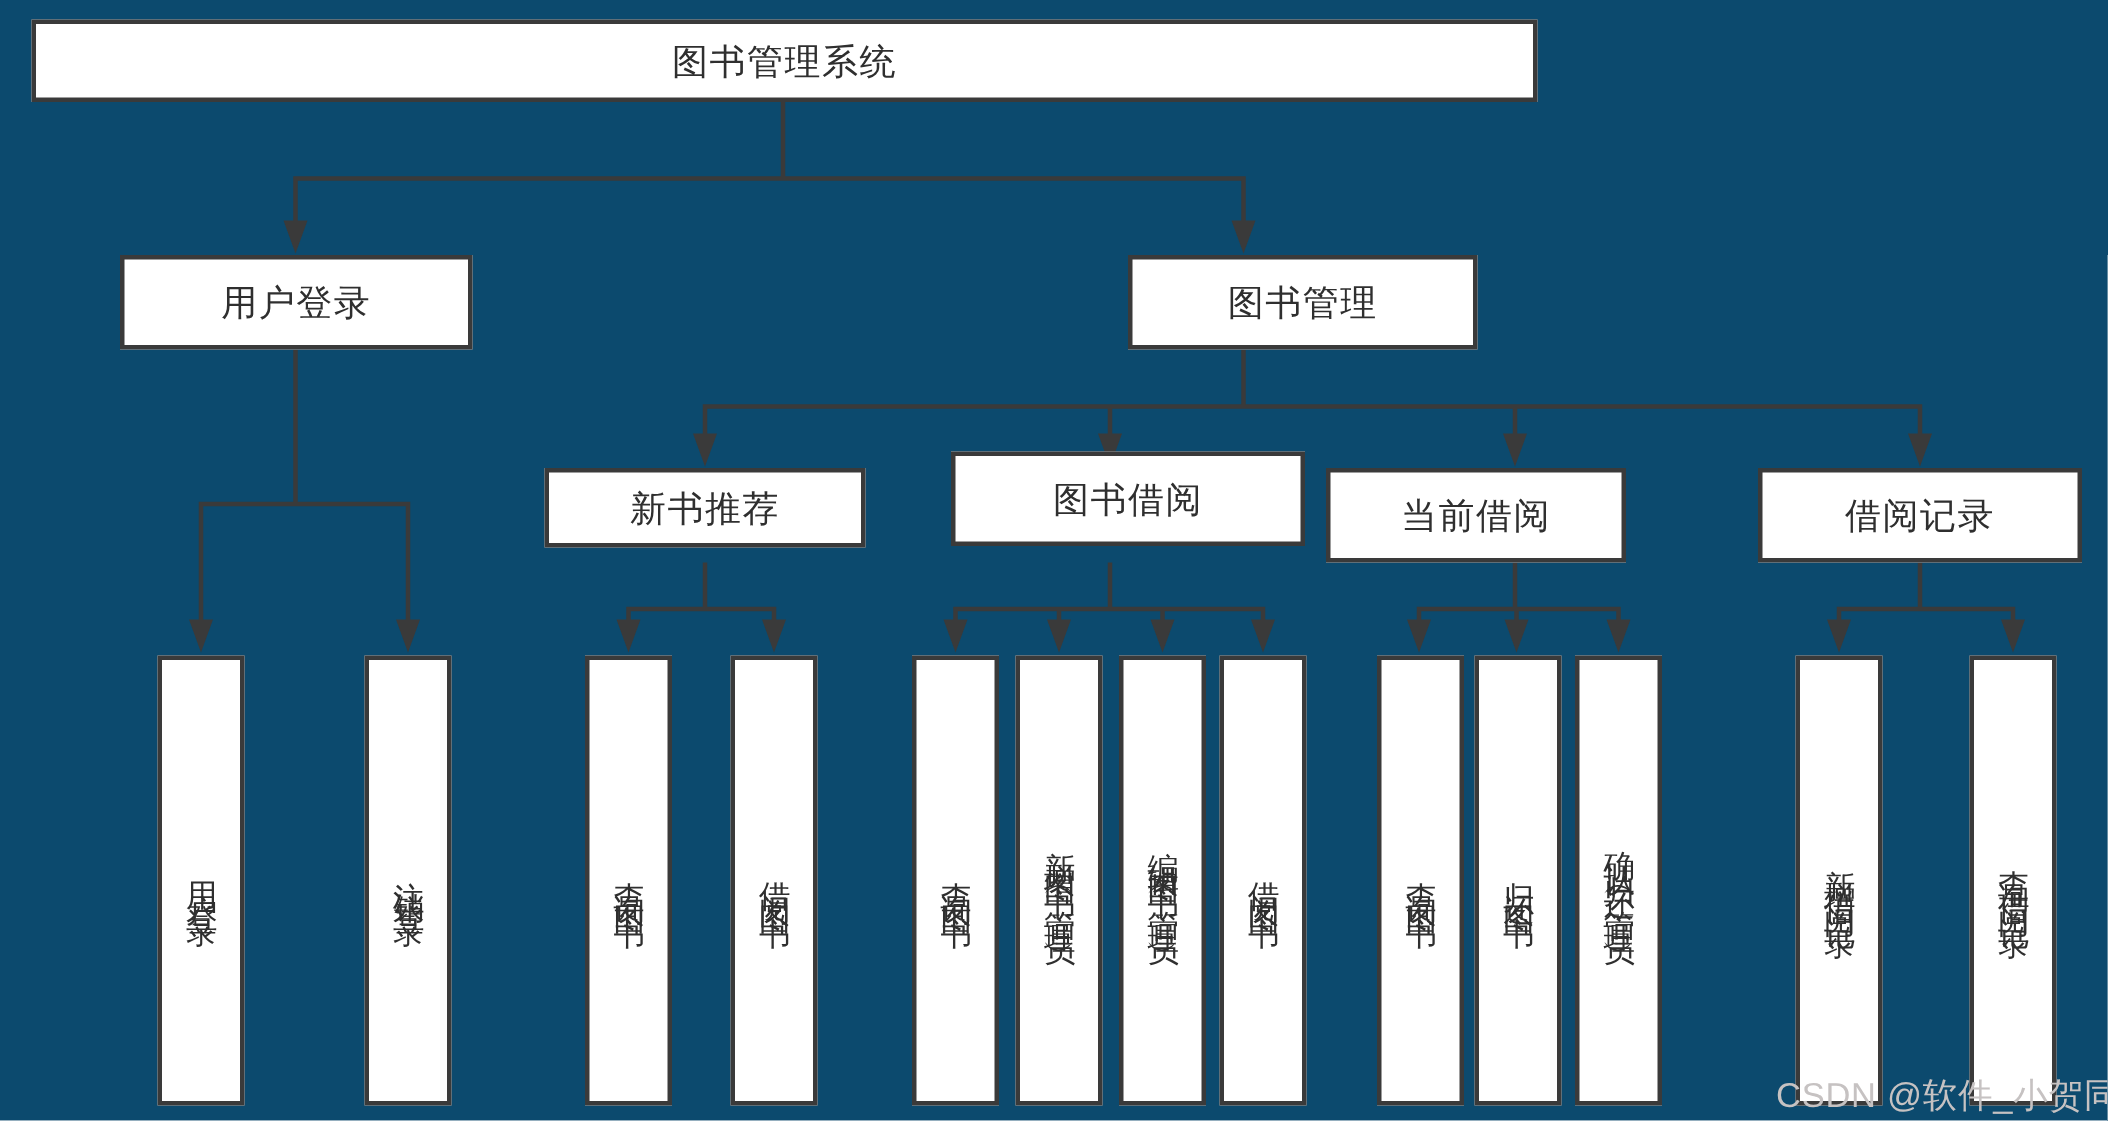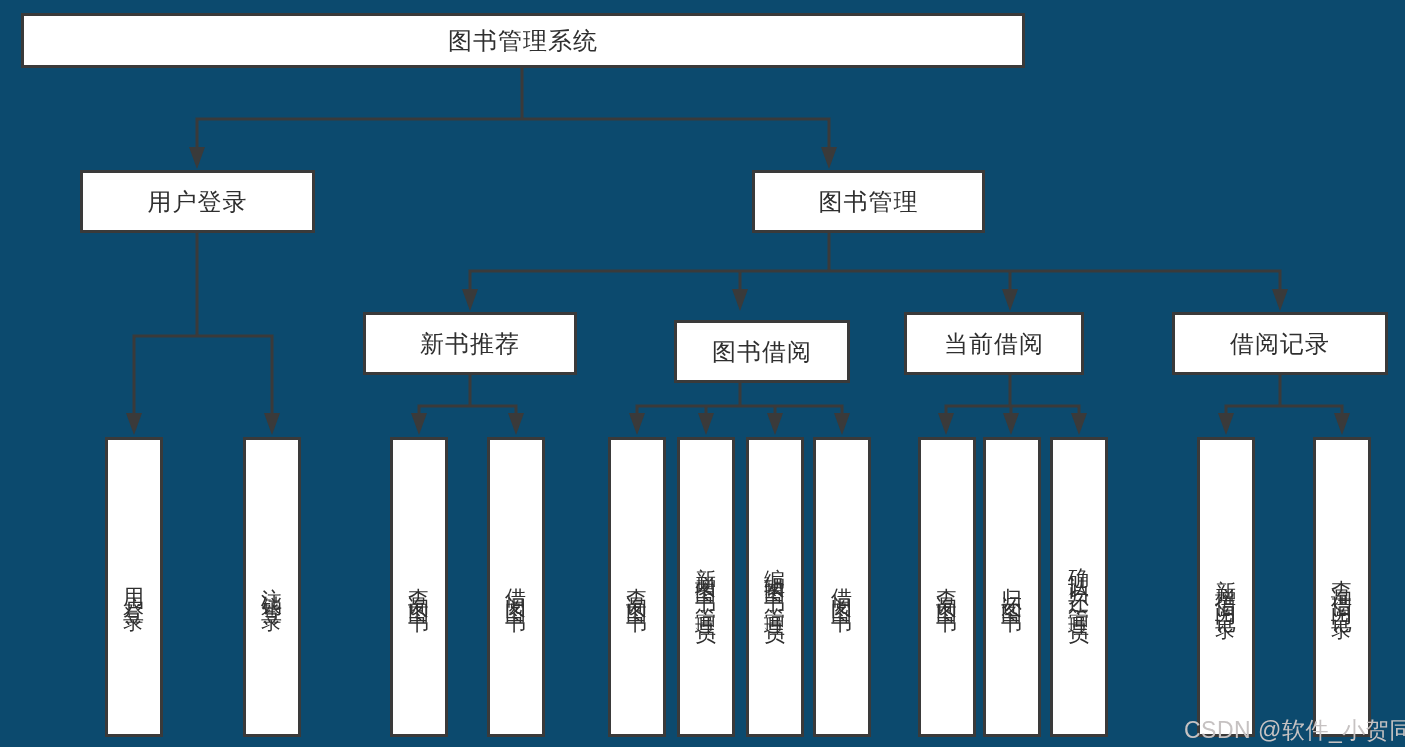--- a/index.html
+++ b/index.html
@@ -101,27 +101,27 @@
     <span>图书管理系统</span>
   </div>
 
   <div class="node hnode" style="left:80px; top:170px; width:235px; height:63px;">
     <span>用户登录</span>
   </div>
   <div class="node hnode" style="left:712px; top:170px; width:233px; height:63px;margin-left:40px;">
     <span>图书管理</span>
   </div>
 
-  <div class="node hnode" style="left:363px; top:312px; width:214px; height:63px;">
+  <div class="node hnode" style="left:363px; top:312px; width:214px; height:53px;">
     <span>新书推荐</span>
   </div>
-  <div class="node hnode" style="left:634px; top:320px; width:176px; height:63px;margin-left:40px;">
+  <div class="node hnode" style="left:634px; top:301px; width:236px; height:63px;">
     <span>图书借阅</span>
   </div>
-  <div class="node hnode" style="left:904px; top:312px; width:180px; height:63px;font-family:Liberation Serif, serif;">
+  <div class="node hnode" style="left:884px; top:312px; width:200px; height:63px;font-family:Liberation Serif, serif;">
     <span>当前借阅</span>
   </div>
   <div class="node hnode" style="left:1172px; top:312px; width:216px; height:63px;">
     <span>借阅记录</span>
   </div>
 
   <div class="node leaf" style="left:105px;">
     <span class="vtext">用户登录</span>
   </div>
   <div class="node leaf" style="left:243px;">

